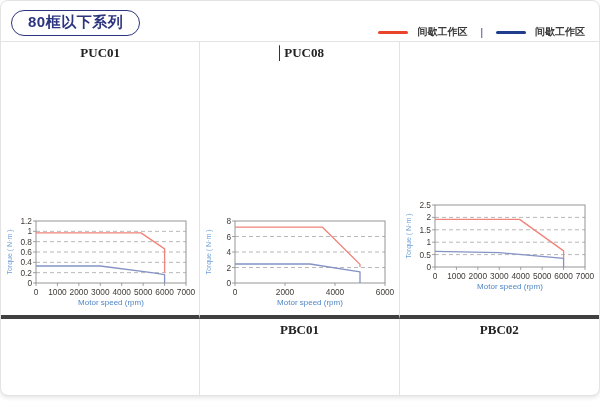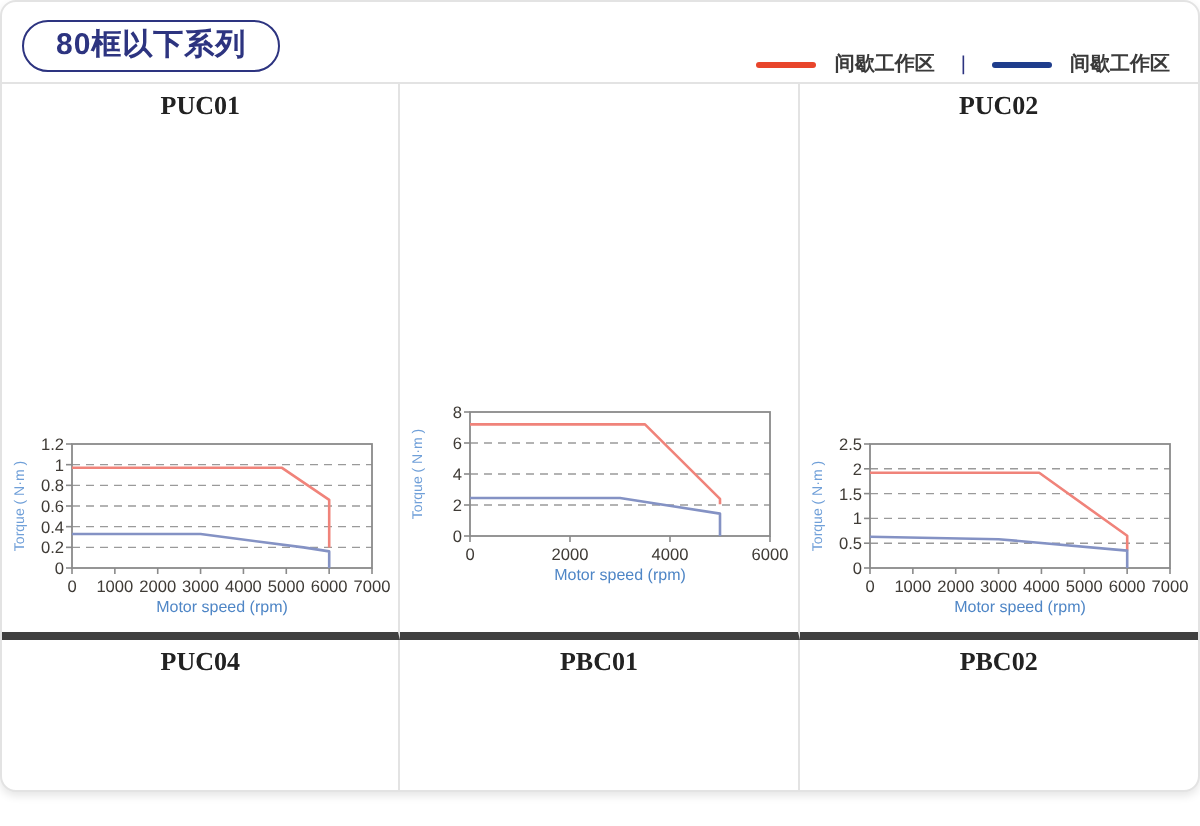--- a/index.html
+++ b/index.html
@@ -85,21 +85,21 @@
           <text x="30" y="29.666666666666664" text-anchor="end" font-size="8.3" fill="#3f3b36">0.8</text>
           <line x1="31" x2="34" y1="16.33333333333333" y2="16.33333333333333" stroke="#8a8a8a" stroke-width="0.8"></line>
           <text x="30" y="19.33333333333333" text-anchor="end" font-size="8.3" fill="#3f3b36">1</text>
           <line x1="31" x2="34" y1="6" y2="6" stroke="#8a8a8a" stroke-width="0.8"></line>
           <text x="30" y="9" text-anchor="end" font-size="8.3" fill="#3f3b36">1.2</text>
           <text x="109" y="90" text-anchor="middle" font-size="8" fill="#4f86c6">Motor speed (rpm)</text>
           <text x="10" y="37" text-anchor="middle" font-size="7" fill="#6f9fd8" transform="rotate(-90 10 37)">Torque ( N·m )</text>
           <polyline points="34.0,17.9 139.0,17.9 162.6,33.9 162.6,57.7" fill="none" stroke="#f0837a" stroke-width="1.3" stroke-linejoin="round"></polyline>
           <polyline points="34.0,51.0 98.3,51.0 149.7,57.7 162.6,59.7 162.6,68.0" fill="none" stroke="#8492c4" stroke-width="1.3" stroke-linejoin="round"></polyline>
         </svg></div>
-    <div class="cell"><svg></svg><svg width="196" height="100" viewBox="0 0 196 100" class="chart-box">
+    <div class="cell"><div class="chart-title">│PUC08</div><svg></svg><svg width="196" height="100" viewBox="0 0 196 100" class="chart-box">
           <line x1="34" x2="184" y1="52.5" y2="52.5" stroke="#9a9a9a" stroke-width="0.7" stroke-dasharray="4 3"></line>
           <line x1="34" x2="184" y1="37" y2="37" stroke="#9a9a9a" stroke-width="0.7" stroke-dasharray="4 3"></line>
           <line x1="34" x2="184" y1="21.5" y2="21.5" stroke="#9a9a9a" stroke-width="0.7" stroke-dasharray="4 3"></line>
           <rect x="34" y="6" width="150" height="62" fill="none" stroke="#8a8a8a" stroke-width="0.9"></rect>
           <line x1="34" x2="34" y1="68" y2="71" stroke="#8a8a8a" stroke-width="0.8"></line>
           <text x="34" y="80" text-anchor="middle" font-size="8.3" fill="#3f3b36">0</text>
           <line x1="84" x2="84" y1="68" y2="71" stroke="#8a8a8a" stroke-width="0.8"></line>
           <text x="84" y="80" text-anchor="middle" font-size="8.3" fill="#3f3b36">2000</text>
           <line x1="134" x2="134" y1="68" y2="71" stroke="#8a8a8a" stroke-width="0.8"></line>
           <text x="134" y="80" text-anchor="middle" font-size="8.3" fill="#3f3b36">4000</text>
@@ -113,21 +113,21 @@
           <text x="30" y="40" text-anchor="end" font-size="8.3" fill="#3f3b36">4</text>
           <line x1="31" x2="34" y1="21.5" y2="21.5" stroke="#8a8a8a" stroke-width="0.8"></line>
           <text x="30" y="24.5" text-anchor="end" font-size="8.3" fill="#3f3b36">6</text>
           <line x1="31" x2="34" y1="6" y2="6" stroke="#8a8a8a" stroke-width="0.8"></line>
           <text x="30" y="9" text-anchor="end" font-size="8.3" fill="#3f3b36">8</text>
           <text x="109" y="90" text-anchor="middle" font-size="8" fill="#4f86c6">Motor speed (rpm)</text>
           <text x="10" y="37" text-anchor="middle" font-size="7" fill="#6f9fd8" transform="rotate(-90 10 37)">Torque ( N·m )</text>
           <polyline points="34.0,12.2 121.5,12.2 159.0,49.4 159.0,52.1" fill="none" stroke="#f0837a" stroke-width="1.3" stroke-linejoin="round"></polyline>
           <polyline points="34.0,49.0 109.0,49.0 159.0,56.8 159.0,68.0" fill="none" stroke="#8492c4" stroke-width="1.3" stroke-linejoin="round"></polyline>
         </svg></div>
-    <div class="cell"><div class="chart-title">PUC02</div><svg></svg><svg width="196" height="100" viewBox="0 0 196 100" class="chart-box">
+    <div class="cell"><svg></svg><svg width="196" height="100" viewBox="0 0 196 100" class="chart-box">
           <line x1="34" x2="184" y1="55.6" y2="55.6" stroke="#9a9a9a" stroke-width="0.7" stroke-dasharray="4 3"></line>
           <line x1="34" x2="184" y1="43.2" y2="43.2" stroke="#9a9a9a" stroke-width="0.7" stroke-dasharray="4 3"></line>
           <line x1="34" x2="184" y1="30.800000000000004" y2="30.800000000000004" stroke="#9a9a9a" stroke-width="0.7" stroke-dasharray="4 3"></line>
           <line x1="34" x2="184" y1="18.4" y2="18.4" stroke="#9a9a9a" stroke-width="0.7" stroke-dasharray="4 3"></line>
           <rect x="34" y="6" width="150" height="62" fill="none" stroke="#8a8a8a" stroke-width="0.9"></rect>
           <line x1="34" x2="34" y1="68" y2="71" stroke="#8a8a8a" stroke-width="0.8"></line>
           <text x="34" y="80" text-anchor="middle" font-size="8.3" fill="#3f3b36">0</text>
           <line x1="55.42857142857143" x2="55.42857142857143" y1="68" y2="71" stroke="#8a8a8a" stroke-width="0.8"></line>
           <text x="55.42857142857143" y="80" text-anchor="middle" font-size="8.3" fill="#3f3b36">1000</text>
           <line x1="76.85714285714286" x2="76.85714285714286" y1="68" y2="71" stroke="#8a8a8a" stroke-width="0.8"></line>
@@ -152,18 +152,18 @@
           <text x="30" y="33.800000000000004" text-anchor="end" font-size="8.3" fill="#3f3b36">1.5</text>
           <line x1="31" x2="34" y1="18.4" y2="18.4" stroke="#8a8a8a" stroke-width="0.8"></line>
           <text x="30" y="21.4" text-anchor="end" font-size="8.3" fill="#3f3b36">2</text>
           <line x1="31" x2="34" y1="6" y2="6" stroke="#8a8a8a" stroke-width="0.8"></line>
           <text x="30" y="9" text-anchor="end" font-size="8.3" fill="#3f3b36">2.5</text>
           <text x="109" y="90" text-anchor="middle" font-size="8" fill="#4f86c6">Motor speed (rpm)</text>
           <text x="10" y="37" text-anchor="middle" font-size="7" fill="#6f9fd8" transform="rotate(-90 10 37)">Torque ( N·m )</text>
           <polyline points="34.0,20.4 118.6,20.4 162.6,51.9 162.6,59.3" fill="none" stroke="#f0837a" stroke-width="1.3" stroke-linejoin="round"></polyline>
           <polyline points="34.0,52.4 98.3,53.6 162.6,59.3 162.6,68.0" fill="none" stroke="#8492c4" stroke-width="1.3" stroke-linejoin="round"></polyline>
         </svg></div>
-    <div class="cell"><div class="chart-title">PUC04</div><svg></svg></div>
+    <div class="cell"><svg></svg></div>
     <div class="cell"><div class="chart-title">PBC01</div><svg></svg></div>
     <div class="cell"><div class="chart-title">PBC02</div><svg></svg></div>
 
   </div>
 </div>
 
 </body></html>

